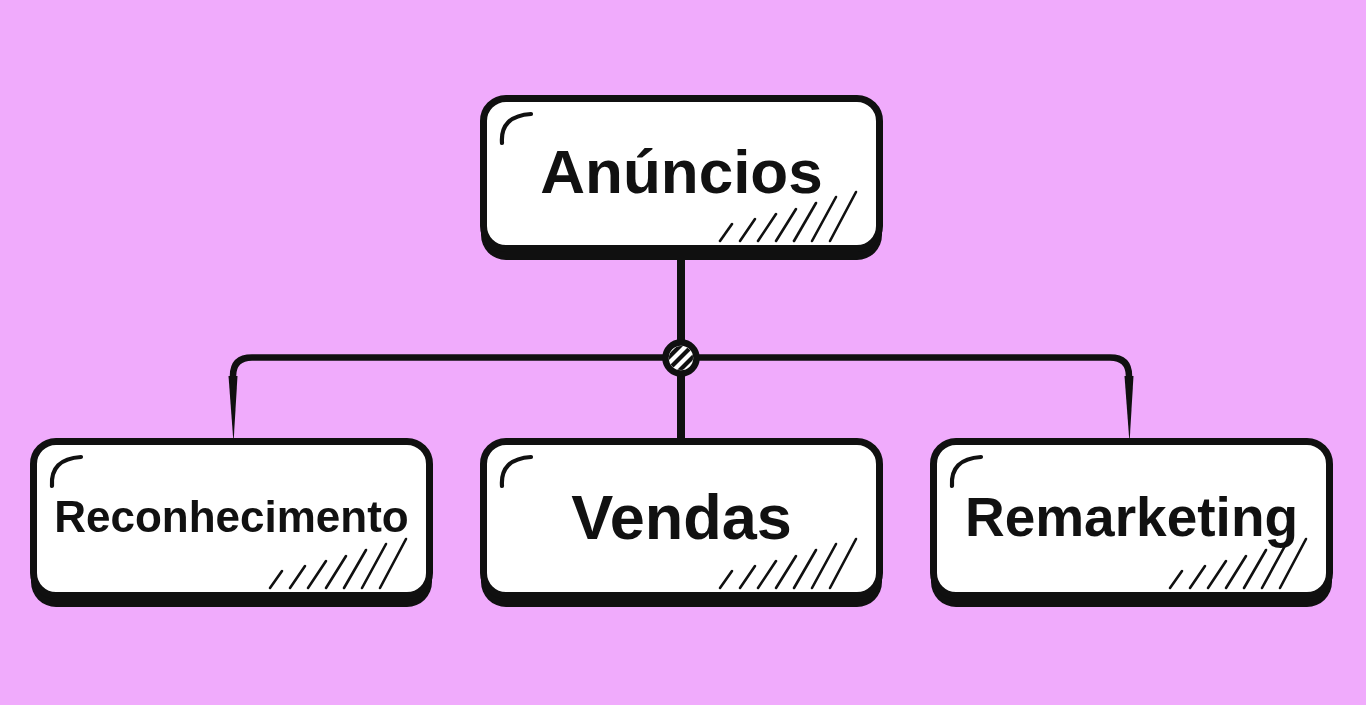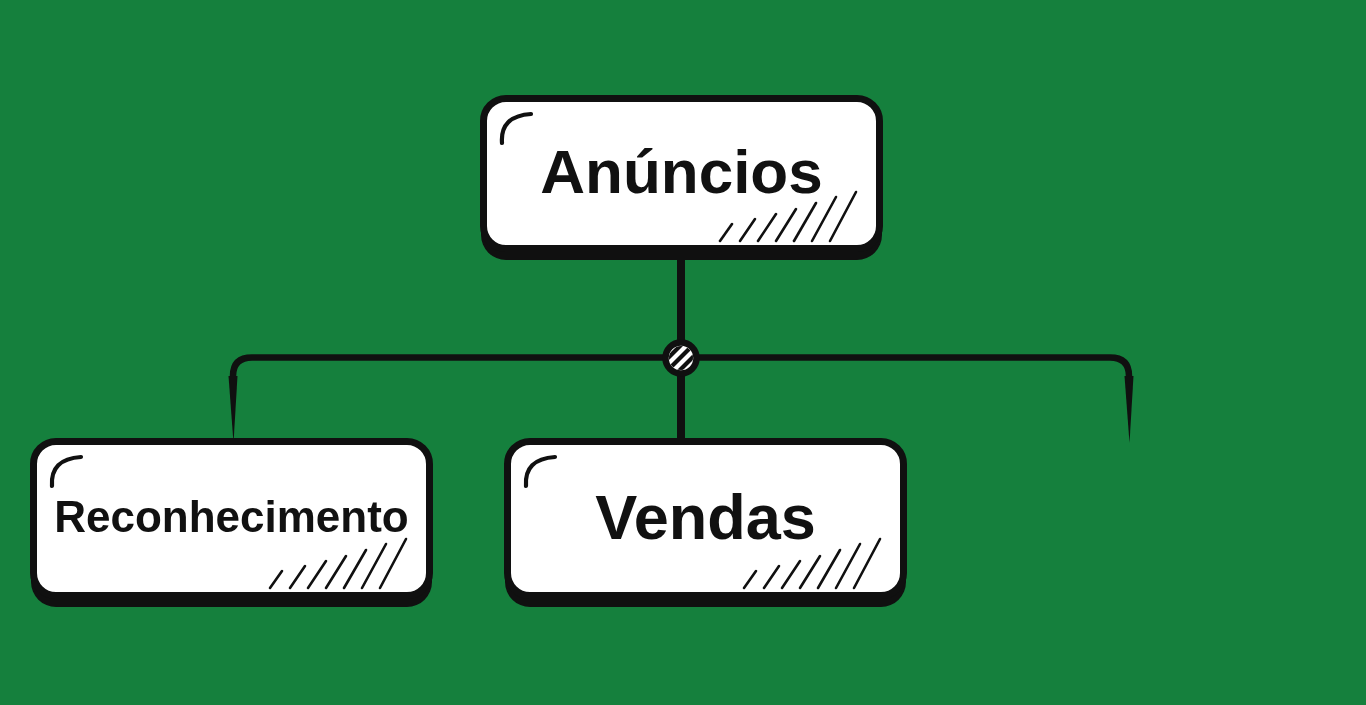--- a/index.html
+++ b/index.html
@@ -4,21 +4,21 @@
 <style>
   html, body {
     margin: 0;
     padding: 0;
     background: #ffffff;
   }
   .canvas {
     position: relative;
     width: 1366px;
     height: 705px;
-    background: #15803d;
+    background: #f0abfc;
     overflow: hidden;
     font-family: "Liberation Sans", sans-serif;
   }
   .connectors {
     position: absolute;
     left: 0;
     top: 0;
     width: 1366px;
     height: 705px;
   }
@@ -39,21 +39,21 @@
   .node-root {
     left: 480px;
     top: 95px;
     height: 157px;
   }
   .node-child {
     top: 438px;
     height: 161px;
   }
   .node-reconhecimento { left: 30px; text-align: right; }
-  .node-vendas        { left: 504px; align-items: center; }
+  .node-vendas        { left: 480px; align-items: center; }
   .node-remarketing   { left: 930px; }
 
   .label {
     white-space: nowrap;
     transform: translateY(-2px);
   }
   .label-anuncios      { font-size: 62px; }
   .label-reconhecimento{ font-size: 44px; }
   .label-vendas        { font-size: 63px; }
   .label-remarketing   { font-size: 55px; }
@@ -154,14 +154,31 @@
           <path d="M32 52 L47 30"></path>
           <path d="M50 52 L68 25"></path>
         <path d="M68 52 L88 20"></path>
           <path d="M86 52 L108 14"></path>
           <path d="M104 52 L128 8"></path>
         <path d="M122 52 L148 3"></path>
       </g>
     </svg>
   </div>
 
+  <div class="node node-child node-remarketing">
+    <svg class="corner-deco" viewBox="0 0 42 42">
+      <path d="M7 35 Q5 8 36 6" stroke="#101010" stroke-width="4.2" fill="none" stroke-linecap="round"></path>
+    </svg>
+    <span class="label label-remarketing">Remarketing</span>
+    <svg class="hatch-deco" viewBox="0 0 160 56">
+      <g stroke="#101010" stroke-width="2.6" stroke-linecap="round" fill="none">
+        <path d="M12 52 L24 35"></path>
+          <path d="M32 52 L47 30"></path>
+          <path d="M50 52 L68 25"></path>
+        <path d="M68 52 L88 20"></path>
+          <path d="M86 52 L108 14"></path>
+          <path d="M104 52 L128 8"></path>
+        <path d="M122 52 L148 3"></path>
+      </g>
+    </svg>
+  </div>
 
 </div>
 
 </body></html>

